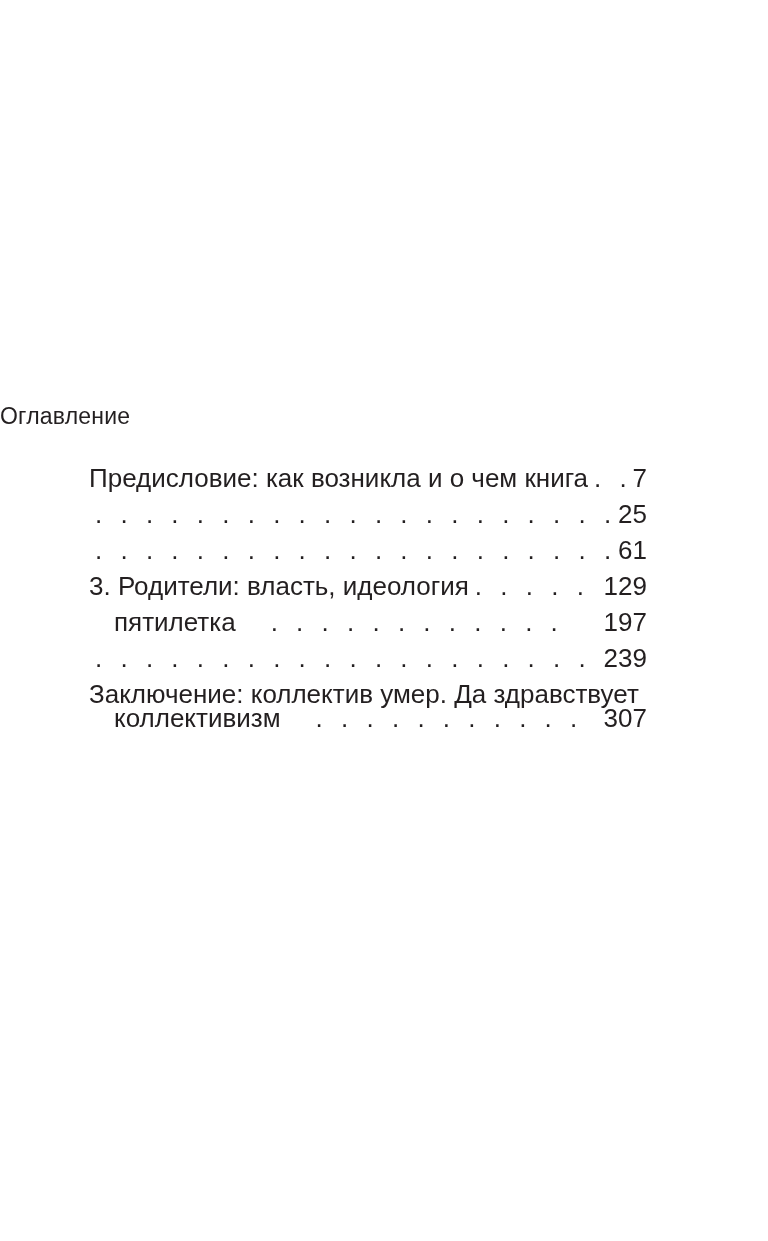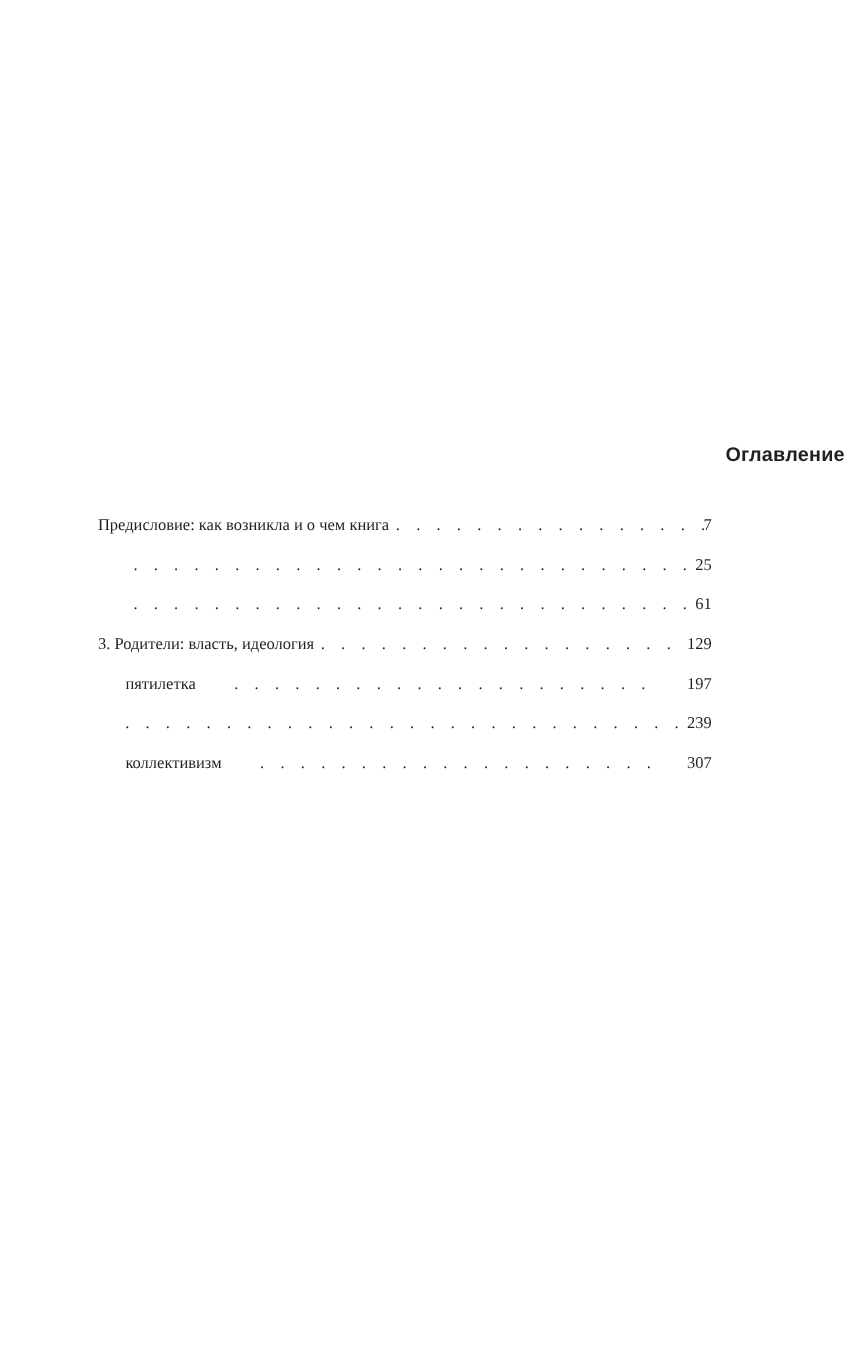--- a/index.html
+++ b/index.html
@@ -1,25 +1,25 @@
 <!DOCTYPE html>
 <html><head>
   <meta charset="utf-8">
   <style>
     html, body { margin: 0; padding: 0; background: #ffffff; }
     body { width: 768px; height: 1241px; position: relative; overflow: hidden; color: #231f20; }
     .title {
       position: absolute; left: 0; right: 0; top: 403px;
-      text-align: right;
+      text-align: left;
       font-family: "Liberation Sans", sans-serif;
-      font-weight: bold; font-size: 18px; letter-spacing: 0.2px;
+      font-weight: normal; font-size: 23px; letter-spacing: 0.2px;
     }
     .toc {
       position: absolute; left: 89px; width: 558px; top: 466px;
-      font-family: Liberation Serif, serif; font-size: 15px;
+      font-family: Liberation Sans, sans-serif; font-size: 26px;
     }
     .entry { position: relative; margin-bottom: 12px; line-height: 24px; }
     .line { display: flex; align-items: baseline; white-space: nowrap; }
     .line.cont { padding-left: 25px; gap: 29px; }
     .txt { flex: 0 0 auto; }
     .dots { flex: 1 1 auto; overflow: hidden; letter-spacing: 5.5px; text-align: right; padding: 0 2px 0 6px; }
     .pg { flex: 0 0 auto; text-align: right; }
   </style>
 </head>
 <body>
@@ -60,19 +60,22 @@
       <span class="pg">197</span>
     </div>
   </div>
   <div class="entry">
     <div class="line">
       <span class="dots">. . . . . . . . . . . . . . . . . . . . . . . . . . . .</span>
       <span class="pg">239</span>
     </div>
   </div>
   <div class="entry">
+    <div class="line">
+      <span class="txt">Заключение: коллектив умер. Да здравствует</span>
+    </div>
     <div class="line cont">
       <span class="txt">коллективизм</span>
       <span class="dots">. . . . . . . . . . . . . . . . . . . . . . . . . . . . . . . . .</span>
       <span class="pg">307</span>
     </div>
   </div>
 </div>
 
 </body></html>

